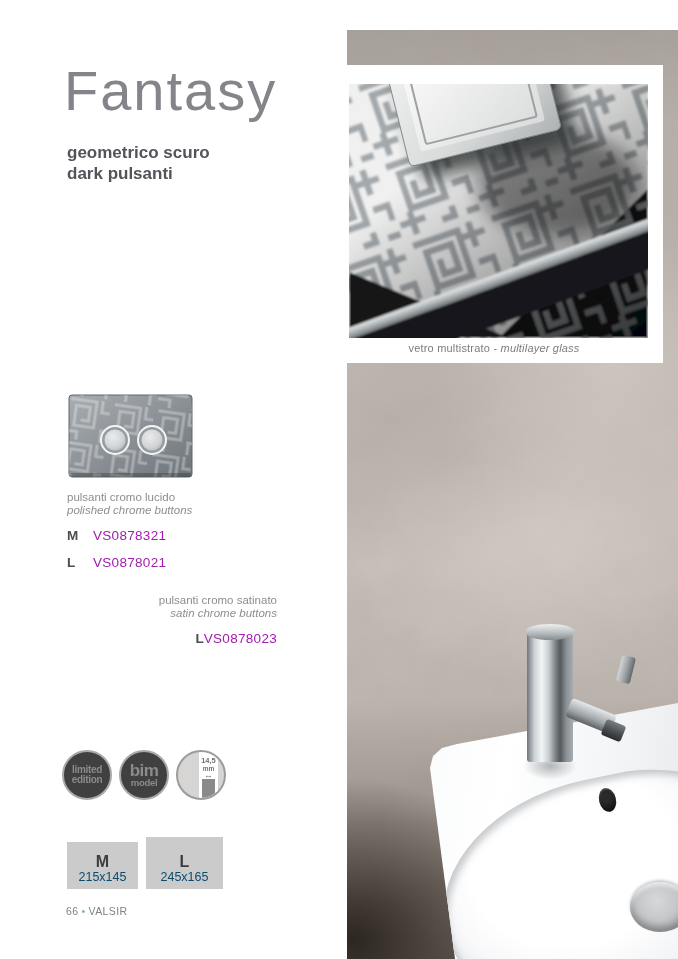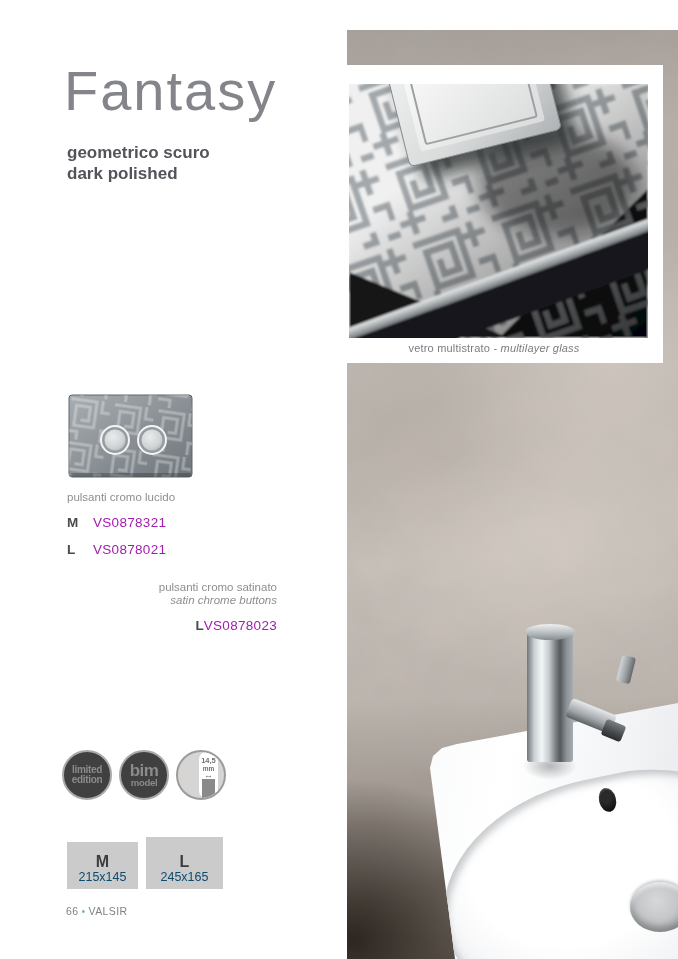--- a/index.html
+++ b/index.html
@@ -24,21 +24,21 @@
 
   .badges{position:absolute;left:62px;top:750px;display:flex;gap:7px;}
   .badge{width:50px;height:50px;border-radius:50%;border:2px solid #a9a9a9;
          box-sizing:border-box;display:flex;flex-direction:column;align-items:center;
          justify-content:center;color:#8a8b8d;font-weight:bold;background:#404040;}
   .badge-limited{font-size:10px;line-height:10px;letter-spacing:-0.3px;}
   .badge-bim .l1{font-size:17px;line-height:15px;letter-spacing:-0.5px;}
   .badge-bim .l2{font-size:9.5px;line-height:10px;letter-spacing:-0.3px;}
   .badge-th{position:relative;overflow:hidden;background:#d6d5d3;border-color:#9b9b9b;}
   .th-strip{position:absolute;top:0;bottom:0;right:6px;width:19px;background:#fff;
-            display:flex;flex-direction:column;align-items:center;border-radius:7px;}
+            display:flex;flex-direction:column;align-items:center;}
   .th-val{font-size:7.5px;line-height:8px;color:#6f7072;margin-top:5px;font-weight:bold;}
   .th-unit{font-size:6.5px;line-height:7px;color:#6f7072;font-weight:bold;}
   .th-arrow{font-size:9px;line-height:7px;color:#6f7072;}
   .th-bar{position:absolute;left:3px;right:3px;top:27px;bottom:0;background:#8a8a8a;}
 
   .size-box{position:absolute;background:#cbcbcb;display:flex;flex-direction:column;
             align-items:center;justify-content:flex-end;padding-bottom:5px;box-sizing:border-box;}
   .box-m{left:67px;top:842px;width:71px;height:47px;}
   .box-l{left:146px;top:837px;width:77px;height:52px;}
   .sb-label{font-size:16px;font-weight:bold;color:#3c3d3f;line-height:16px;}
@@ -116,21 +116,21 @@
   .card-caption .en{font-style:italic;}
 </style>
 </head>
 <body>
 
 <div class="page">
 
   <div class="title">Fantasy</div>
   <div class="subtitle">
     <div>geometrico scuro</div>
-    <div>dark polished</div>
+    <div>dark pulsanti</div>
   </div>
 
   <div class="plate-wrap">
     <svg width="125" height="86" viewBox="0 0 125 86">
       <defs>
         <linearGradient id="plateG" x1="0" y1="0" x2="1" y2="1">
           <stop offset="0" stop-color="#a8adb1"></stop>
           <stop offset="0.5" stop-color="#8b9196"></stop>
           <stop offset="1" stop-color="#6e757a"></stop>
         </linearGradient>
@@ -161,20 +161,21 @@
         <circle cx="84" cy="46" r="13" fill="#969ca0"></circle>
         <circle cx="84" cy="46" r="10.5" fill="url(#btnFaceG)"></circle>
       </g>
     </svg>
   </div>
 
   <div class="pgroups">
     <div class="pg-group">
       <div class="pg-label">
         <div class="it">pulsanti cromo lucido</div>
+        <div class="en">polished chrome buttons</div>
       </div>
       <div class="pg-row">
         <span class="pg-size">M</span><span class="pg-code">VS0878321</span>
       </div>
       <div class="pg-row">
         <span class="pg-size">L</span><span class="pg-code">VS0878021</span>
       </div>
     </div>
     <div class="pg-group">
       <div class="pg-label">

